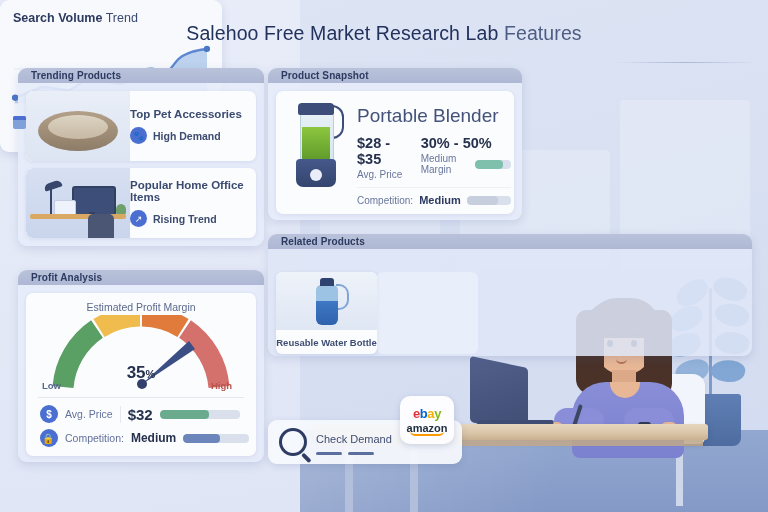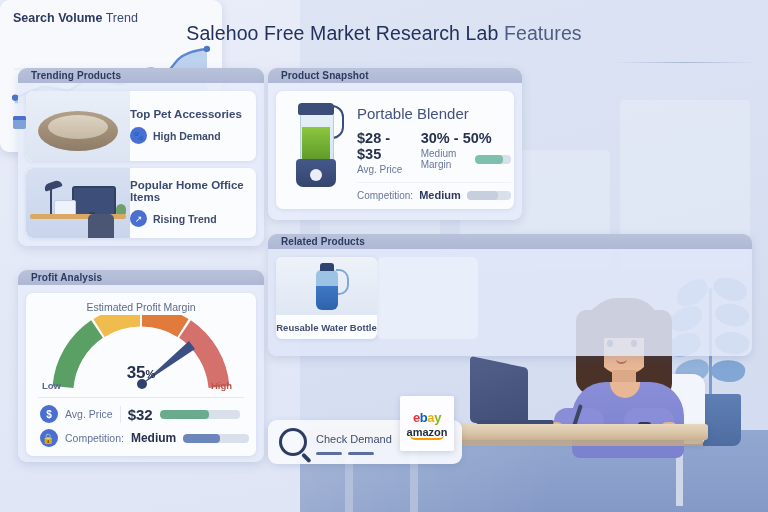--- a/index.html
+++ b/index.html
@@ -158,21 +158,21 @@
   .blender-jar{position:absolute;left:16px;top:14px;width:32px;height:48px;
       background:linear-gradient(180deg,#e6f0f6 0%,#d5e6ef 100%);border:1.5px solid #b9cfdd;border-radius:3px;}
   .blender-juice{position:absolute;left:18px;top:28px;width:28px;height:33px;
       background:linear-gradient(180deg,#8dc63f 0%,#5f9b2a 100%);border-radius:0 0 2px 2px;}
   .blender-base{position:absolute;left:12px;top:60px;width:40px;height:28px;
       background:linear-gradient(180deg,#45588a 0%,#35456e 100%);border-radius:4px 4px 7px 7px;}
   .blender-btn{position:absolute;left:26px;top:70px;width:12px;height:12px;background:#e9eef8;border-radius:50%;}
   .blender-strap{position:absolute;left:47px;top:6px;width:11px;height:30px;
       border:2.5px solid #3c4d79;border-left:none;border-radius:0 12px 12px 0;}
   .snap-info{flex:1;padding-left:7px;}
-  .snap-name{font-size:15px;color:#44527a;margin:6px 0 8px;}
+  .snap-name{font-size:19px;color:#44527a;margin:6px 0 8px;}
   .snap-stats{display:flex;gap:14px;}
   .snap-big{font-size:14.5px;font-weight:700;color:#26314d;}
   .snap-sub{font-size:10px;color:#68769c;margin-top:2px;}
   .snap-comp{display:flex;align-items:center;gap:6px;margin-top:7px;
       border-top:1px solid #eef1f7;padding-top:6px;}
 
   
   #p-volume{left:530px;top:68px;width:222px;height:152px;
       background:#f7f9fd;border-radius:9px;box-shadow:0 3px 10px rgba(70,90,140,.16);padding:0;}
   .vol-head{padding:11px 13px 4px;font-size:12.5px;color:#3c4a72;}
@@ -181,21 +181,21 @@
   .vol-foot{display:flex;align-items:center;gap:6px;padding:5px 13px 0;}
   .cal-ic{width:13px;height:13px;border-radius:2px;background:#7fa0d8;position:relative;flex:none;}
   .cal-ic::before{content:"";position:absolute;left:0;top:0;width:13px;height:4px;background:#4a6fd0;border-radius:2px 2px 0 0;}
   .vol-foot-tx{font-size:10px;color:#3d4b72;font-weight:700;}
   .caret{width:0;height:0;border-left:4px solid transparent;border-right:4px solid transparent;
       border-top:5px solid #8593b8;}
 
   
   #p-related{left:268px;top:234px;width:484px;height:122px;
       background:rgba(222,230,247,.88);}
-  .rel-grid{display:flex;gap:0;padding:8px 8px;}
+  .rel-grid{display:flex;gap:0;padding:23px 8px;}
   .rel-card{width:101px;border-radius:6px;overflow:hidden;background:#fbfcfe;
       box-shadow:0 1px 4px rgba(70,90,140,.14);}
   .rel-card.ghost{background:rgba(247,249,253,.45);box-shadow:none;}
   .rel-img{height:58px;position:relative;}
   .rel-cap{height:24px;display:flex;align-items:center;justify-content:center;
       font-size:9.5px;color:#3f4d72;font-weight:700;text-align:center;}
   .bot-bg{position:absolute;inset:0;background:linear-gradient(180deg,#eef2f9,#dfe7f4);}
   .bot-cap{position:absolute;left:44px;top:6px;width:14px;height:8px;background:#2f4370;border-radius:3px 3px 0 0;}
   .bot-body{position:absolute;left:40px;top:13px;width:22px;height:40px;
       background:linear-gradient(180deg,#9dc3e4 0%,#9dc3e4 40%,#3f78c4 40%,#2f62ad 100%);border-radius:5px 5px 6px 6px;}
@@ -211,22 +211,22 @@
   #cd{position:absolute;left:268px;top:375px;width:172px;height:44px;
       background:rgba(246,249,253,.93);border-radius:9px;
       box-shadow:0 2px 7px rgba(70,90,140,.16);display:flex;align-items:center;padding:0 11px;gap:9px;margin-top:45px;}
   .mag{width:22px;height:22px;border:3px solid #2e3c63;border-radius:50%;position:relative;flex:none;}
   .mag::after{content:"";position:absolute;right:-8px;bottom:-6px;width:11px;height:3.5px;
       background:#2e3c63;border-radius:2px;transform:rotate(45deg);}
   .cd-tx{font-size:11px;color:#3f4d72;}
   .cd-lines{display:flex;gap:6px;margin-top:5px;}
   .cd-lines i{display:block;width:26px;height:2.5px;background:#5b6f9e;border-radius:2px;}
 
-  #logos{position:absolute;left:400px;top:396px;width:54px;height:55px;
-      background:#fdfdff;border-radius:2px;box-shadow:0 2px 6px rgba(70,90,140,.22);
+  #logos{position:absolute;left:400px;top:396px;width:54px;height:48px;
+      background:#fdfdff;border-radius:10px;box-shadow:0 2px 6px rgba(70,90,140,.22);
       display:flex;flex-direction:column;align-items:center;justify-content:center;gap:1px;}
   .ebay{font-size:13px;font-weight:700;letter-spacing:-.4px;}
   .ebay .e{color:#e53238;}.ebay .b{color:#0064d2;}.ebay .a{color:#f5af02;}.ebay .y{color:#86b817;}
   .amz{font-size:11px;font-weight:700;color:#222f3e;position:relative;}
   .amz::after{content:"";position:absolute;left:3px;right:3px;bottom:-2px;height:3px;
       border-bottom:2px solid #ff9900;border-radius:0 0 8px 8px;}
 </style>
 </head>
 <body>
 

